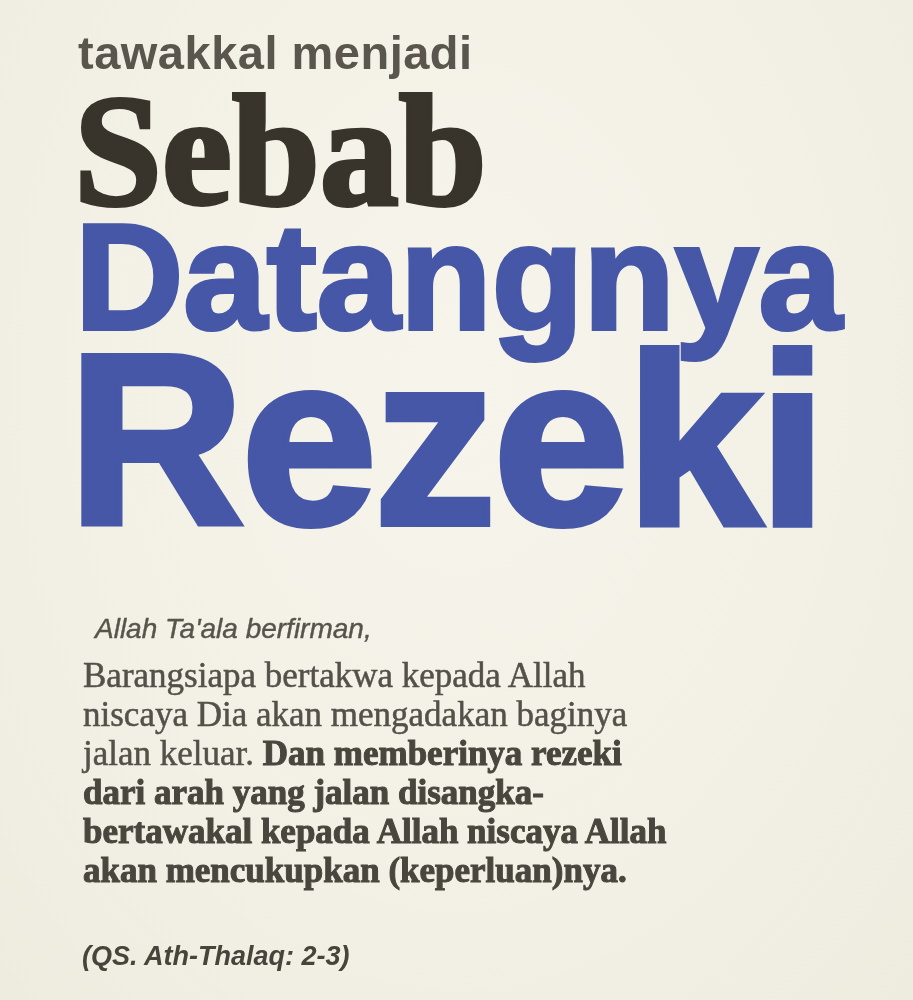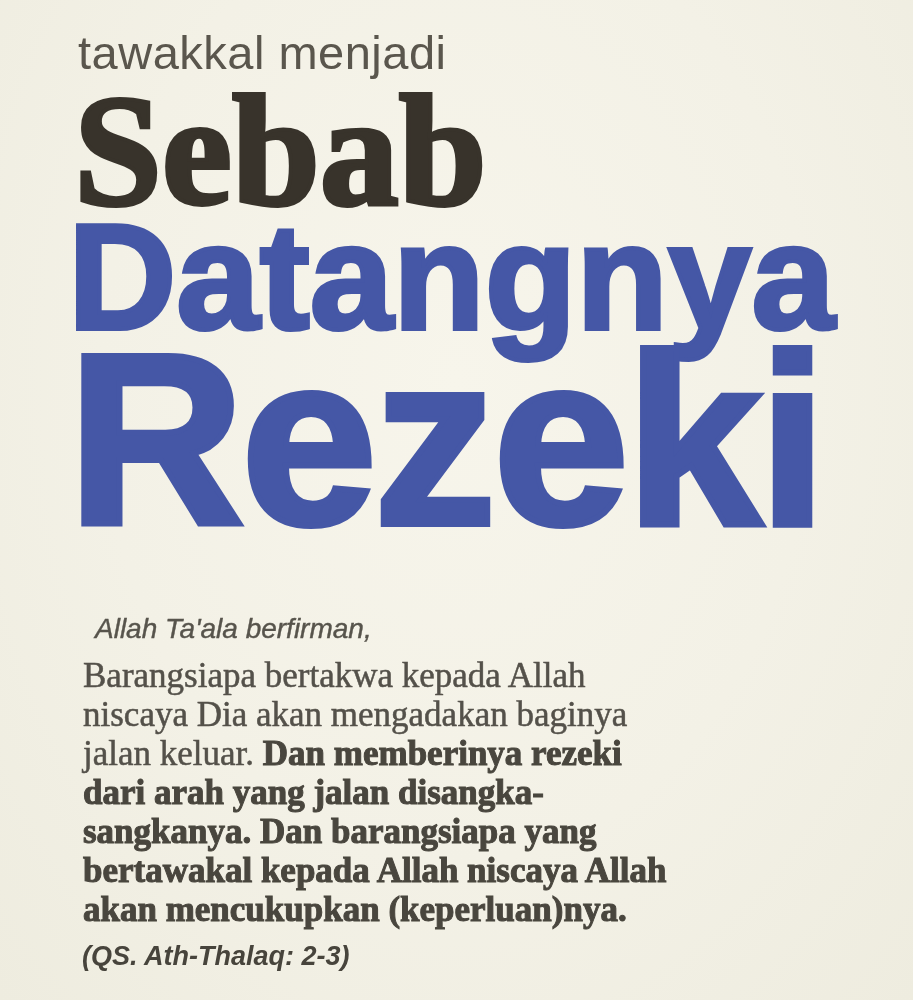--- a/index.html
+++ b/index.html
@@ -14,42 +14,42 @@
     overflow: hidden;
     font-family: "Liberation Sans", sans-serif;
     background: radial-gradient(ellipse at 50% 38%, #f7f5eb 0%, #f3f1e6 55%, #eeecdf 100%);
   }
   .kicker {
     position: absolute;
     left: 78px;
     top: 29px;
     font-size: 47px;
     line-height: 1;
-    font-weight: 400;
+    font-weight: 700;
     color: #5a564d;
     letter-spacing: 0.5px;
     white-space: nowrap;
   }
   .title-line {
     position: absolute;
     line-height: 1;
     font-weight: 700;
     white-space: nowrap;
     margin: 0;
   }
   .title-sebab {
     left: 74px;
     top: 72px;
     font-size: 158px;
     color: #38332b;
     font-family: Liberation Serif, serif;
     -webkit-text-stroke: 4px #38332b;
   }
   .title-datangnya {
-    left: 68px;
+    left: 75px;
     top: 202px;
     font-size: 150px;
     color: #4557a6;
     -webkit-text-stroke: 4px #4557a6;
   }
   .title-rezeki {
     left: 68px;
     top: 318px;
     font-size: 244px;
     color: #4557a6;
@@ -125,23 +125,20 @@
     <div class="quote-line">
       <span>niscaya Dia akan mengadakan baginya</span>
     </div>
     <div class="quote-line">
       <span>jalan keluar. </span><span class="quote-bold">Dan memberinya rezeki</span>
     </div>
     <div class="quote-line quote-bold">
       <span>dari arah yang jalan disangka-</span>
     </div>
     <div class="quote-line quote-bold">
-      <span>sangkanya. Dan barangsiapa yang</span>
-    </div>
-    <div class="quote-line quote-bold">
       <span>bertawakal kepada Allah niscaya Allah</span>
     </div>
     <div class="quote-line quote-bold">
       <span>akan mencukupkan (keperluan)nya.</span>
     </div>
   </div>
 
   <p class="citation">(QS. Ath-Thalaq: 2-3)</p>
 
 </div>

